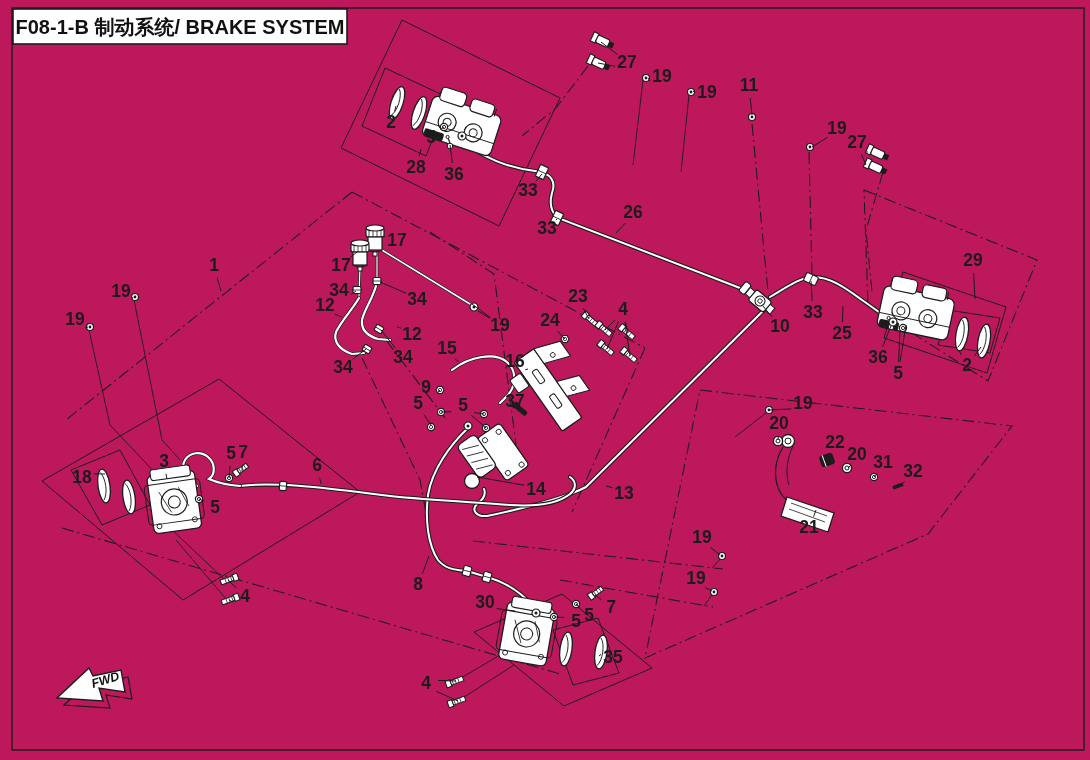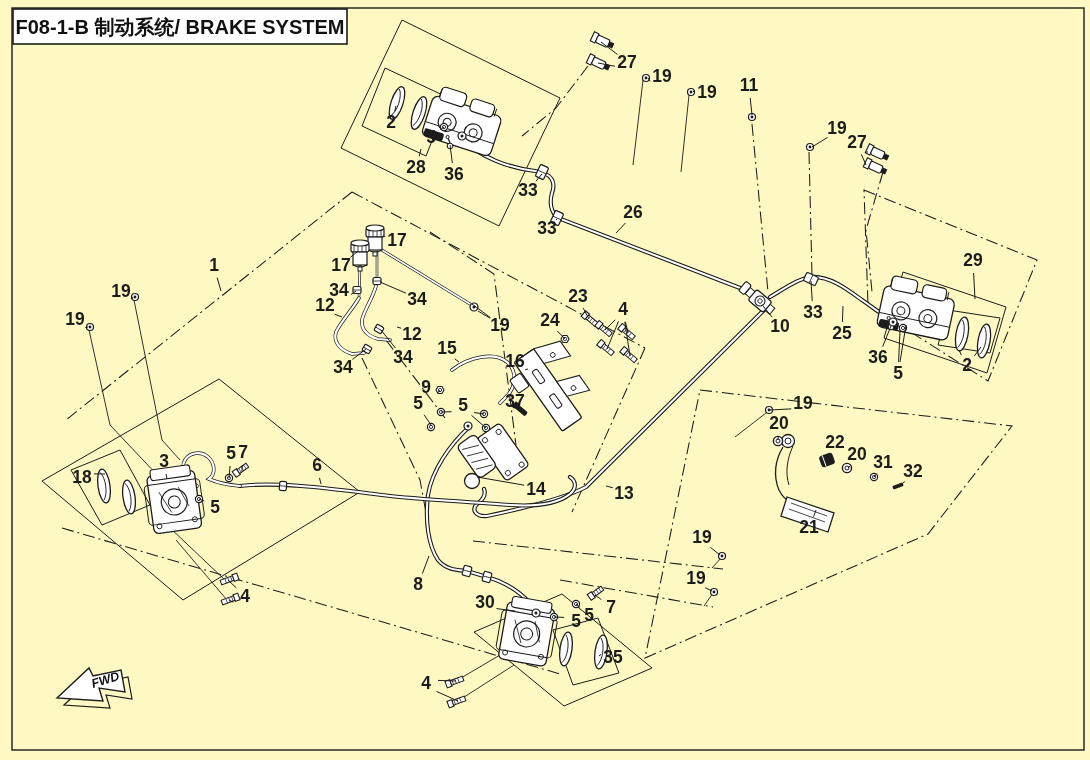--- a/index.html
+++ b/index.html
@@ -1,17 +1,17 @@
 <!DOCTYPE html>
 <html><head>
 <meta charset="utf-8">
 <style>
   html,body{margin:0;padding:0;background:#e8e8e8;}
   .page{
-    position:relative;width:1090px;height:760px;background:#fef9c3;
+    position:relative;width:1090px;height:760px;background:#be185d;
     font-family:"Liberation Sans",sans-serif;overflow:hidden;
   }
   svg{display:block}
   .callout-num{font-family:"Liberation Sans",sans-serif;font-weight:700;font-size:17.5px;fill:#1c1c1c;}
   .title-text{font-family:"Liberation Sans",sans-serif;font-weight:700;font-size:20px;fill:#111;}
   .fwd-text{font-family:"Liberation Sans",sans-serif;font-weight:700;font-style:italic;font-size:12.5px;fill:#111;}
 </style>
 </head>
 <body>
 

